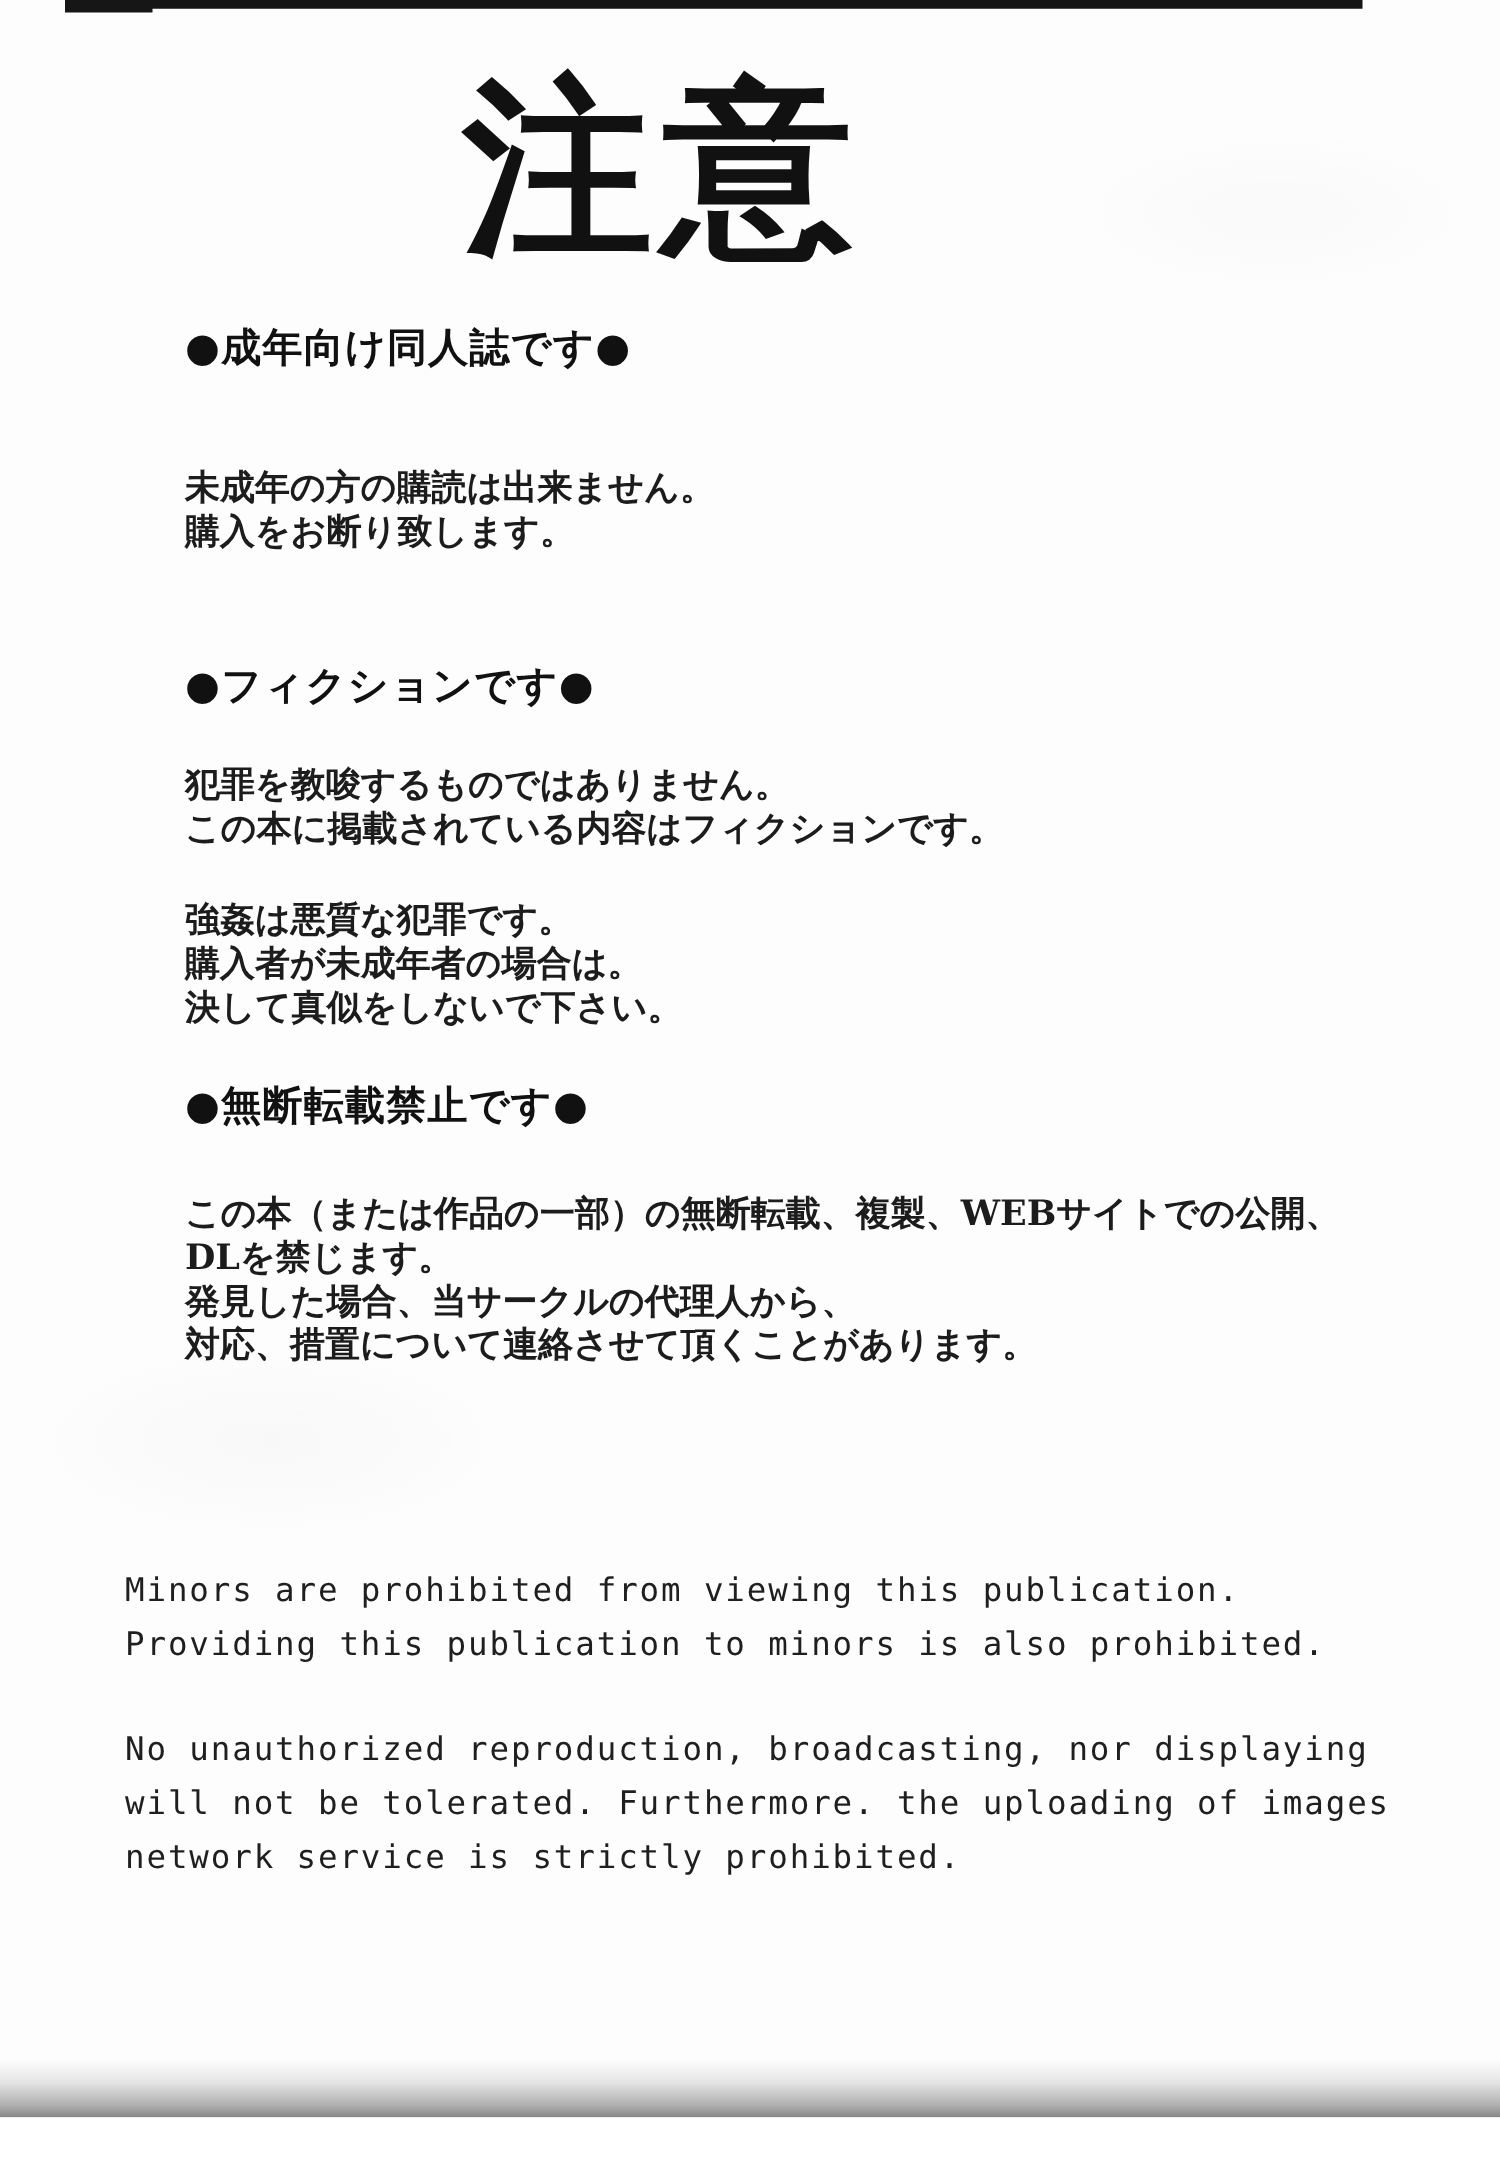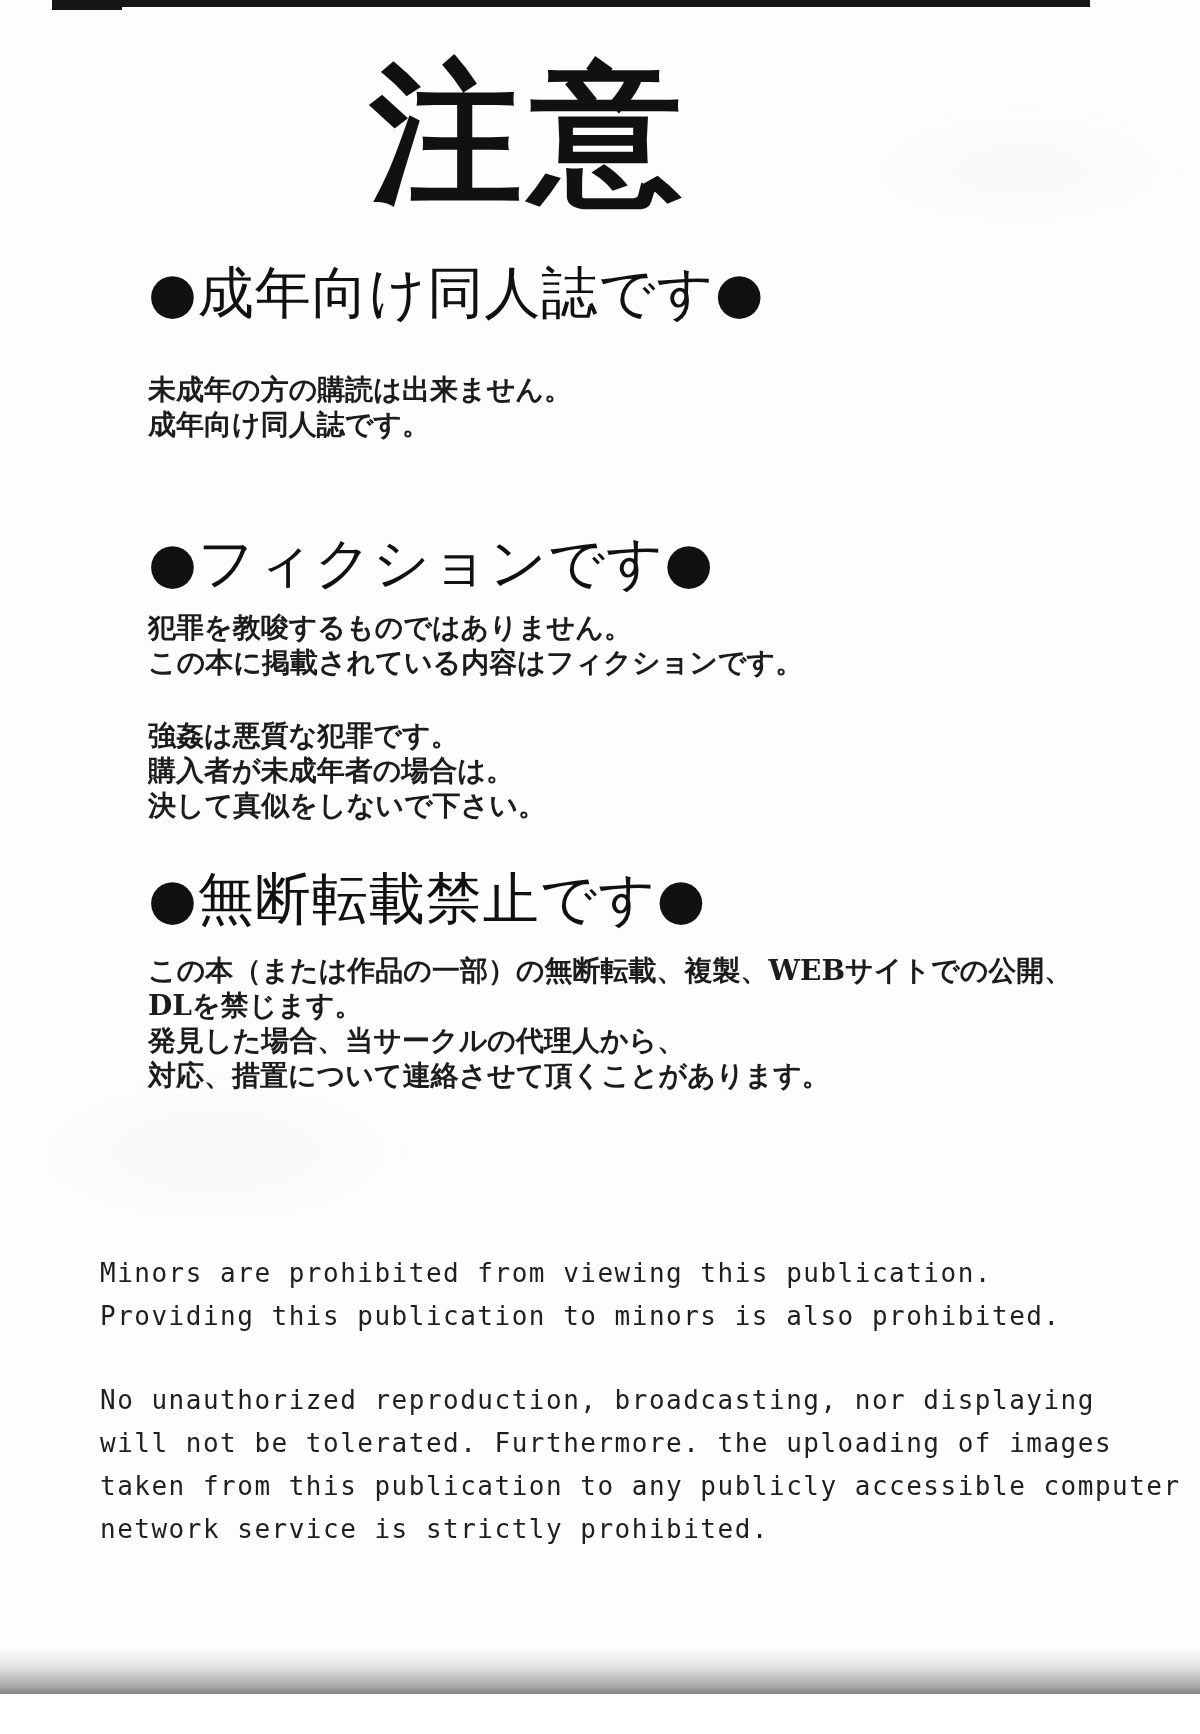--- a/index.html
+++ b/index.html
@@ -54,22 +54,22 @@
     letter-spacing: 8px;
     line-height: 1.1;
     color: #111;
     white-space: nowrap;
   }
 
   
   .heading {
     position: absolute;
     left: 148px;
-    font-size: 56px;
-    font-weight: normal;
+    font-size: 32px;
+    font-weight: bold;
     letter-spacing: 1px;
     line-height: 1.25;
     color: #111;
     white-space: nowrap;
   }
   .h-adult   { top: 258px; }
   .h-fiction { top: 528px; }
   .h-norepro { top: 864px; }
 
   
@@ -107,21 +107,21 @@
 
 <div class="page">
 
   <div class="scan-bar-top"></div>
 
   <div class="title">注意</div>
 
   <div class="heading h-adult">●成年向け同人誌です●</div>
   <div class="jp-body b-adult">
     <div>未成年の方の購読は出来ません。</div>
-    <div>成年向け同人誌です。</div>
+    <div>購入をお断り致します。</div>
   </div>
 
   <div class="heading h-fiction">●フィクションです●</div>
   <div class="jp-body b-fiction1">
     <div>犯罪を教唆するものではありません。</div>
     <div>この本に掲載されている内容はフィクションです。</div>
   </div>
   <div class="jp-body b-fiction2">
     <div>強姦は悪質な犯罪です。</div>
     <div>購入者が未成年者の場合は。</div>
@@ -136,19 +136,18 @@
     <div>対応、措置について連絡させて頂くことがあります。</div>
   </div>
 
   <div class="en-body e-minors">
     <div>Minors are prohibited from viewing this publication.</div>
     <div>Providing this publication to minors is also prohibited.</div>
   </div>
   <div class="en-body e-repro">
     <div>No unauthorized reproduction, broadcasting, nor displaying</div>
     <div>will not be tolerated. Furthermore. the uploading of images</div>
-    <div>taken from this publication to any publicly accessible computer</div>
     <div>network service is strictly prohibited.</div>
   </div>
 
   <div class="scan-shadow-bottom"></div>
 
 </div>
 
 </body></html>

